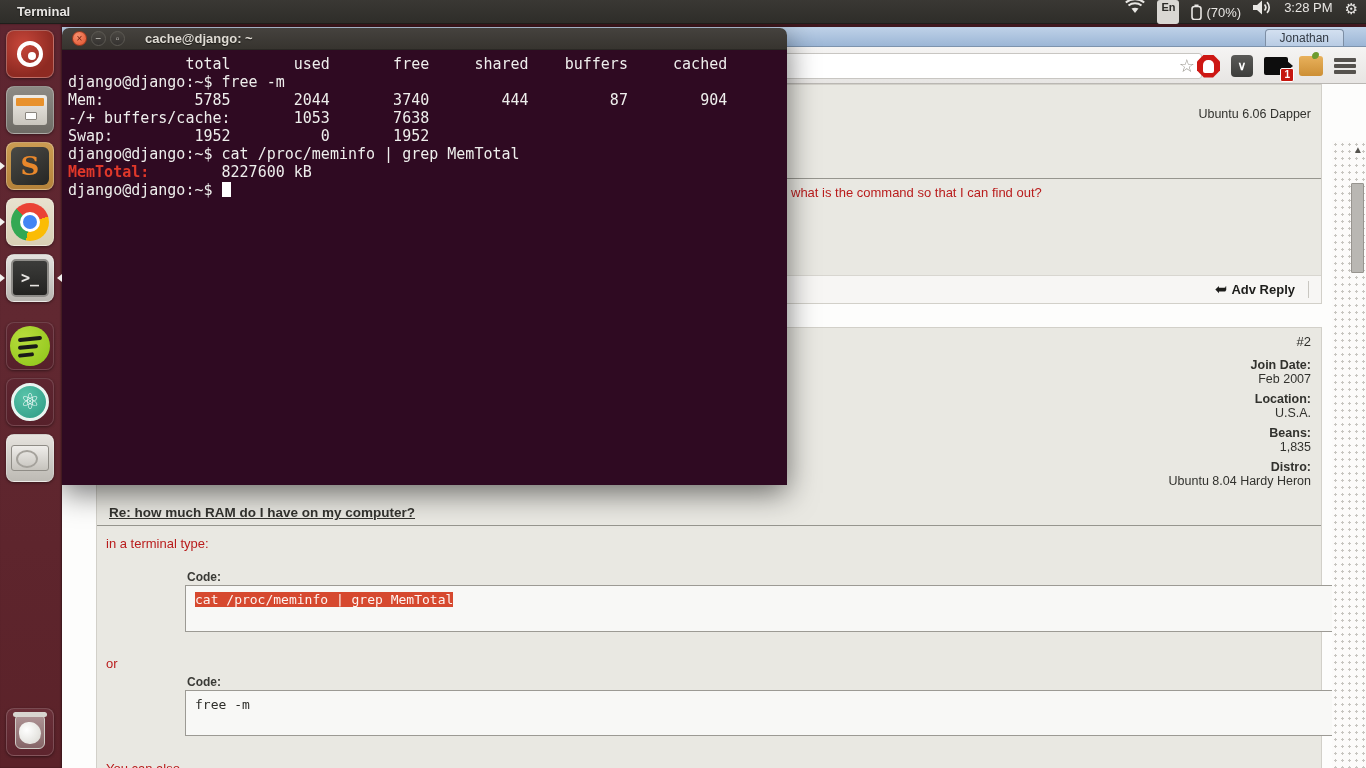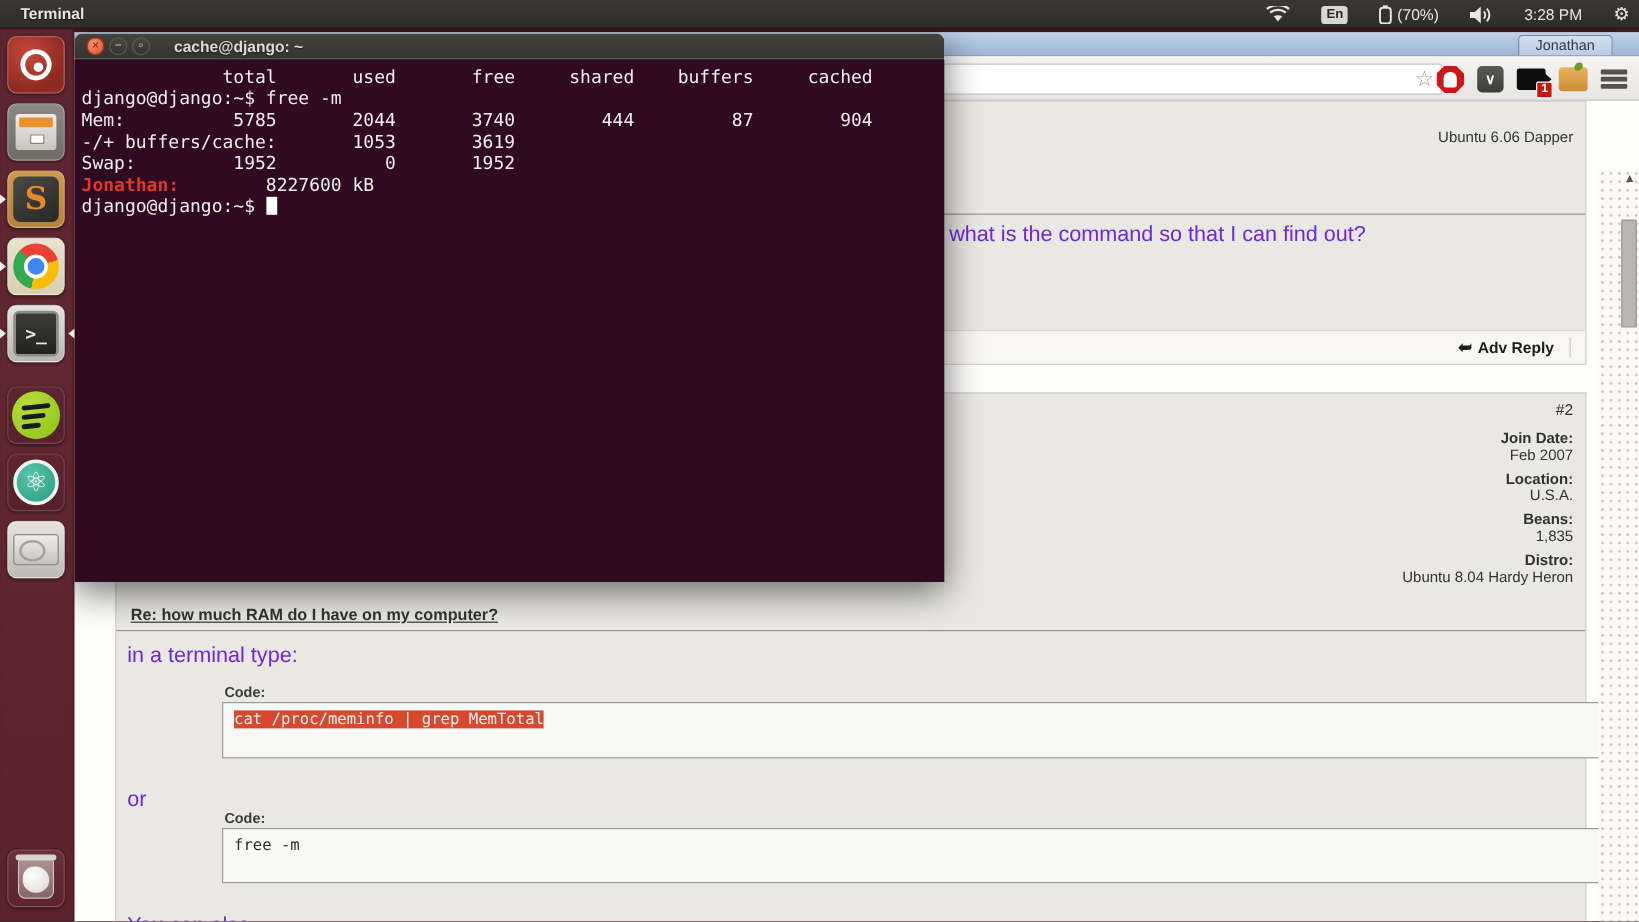--- a/index.html
+++ b/index.html
@@ -10,21 +10,21 @@
     font-family:"Liberation Sans", sans-serif;
   }
   
   #panel {
     position:absolute; left:0; top:0; width:1366px; height:24px;
     background:linear-gradient(#3a3834,#2e2d29); z-index:50;
     display:flex; align-items:center; color:#e8e6e3;
     border-bottom:1px solid #1f1e1b;
   }
   #panel .app-title { font-weight:bold; font-size:13px; margin-left:17px; text-shadow:0 1px 1px #111; }
-  #tray { position:absolute; right:8px; top:0; height:24px; display:flex; align-items:center; gap:26px; }
+  #tray { position:absolute; right:8px; top:0; height:24px; display:flex; gap:12px; }
   #tray svg { display:block; }
   .kbd-box { background:#d9d7d3; color:#2c2b28; font-weight:bold; font-size:11px;
     padding:1px 4px; border-radius:3px; line-height:13px; }
   .tray-text { font-size:13px; color:#e8e6e3; }
   .gear-glyph { font-size:15px; color:#e8e6e3; }
   
   #launcher {
     position:absolute; left:0; top:24px; width:62px; height:744px; z-index:40;
     background:linear-gradient(180deg,#5d2530 0%, #612831 40%, #5b2229 100%);
     box-shadow:inset -1px 0 2px rgba(0,0,0,.4);
@@ -100,21 +100,21 @@
   .honey { width:24px; height:20px; background:linear-gradient(#e8b15c,#cd8f35); border-radius:3px; position:relative; }
   .honey::after { content:""; position:absolute; right:4px; top:-4px; width:7px; height:7px; background:#6d9c2f; border-radius:60% 40% 60% 40%; }
   .hamburger { width:22px; height:18px; display:flex; flex-direction:column; justify-content:space-between; padding:1px 0; }
   .hamburger i { height:4px; background:#55524e; border-radius:1px; }
   
   #b-page { position:absolute; left:0; top:57px; width:100%; height:684px; background:#fdfdfc; overflow:hidden; }
   .post-box { position:absolute; left:34px; width:1226px; background:#e9e8e2; border:1px solid #d2d0c9; }
   .userinfo { position:absolute; right:10px; text-align:right; color:#32322e; font-size:12.5px; line-height:14px; }
   .userinfo b { display:block; margin-top:6px; }
   .post-divider { position:absolute; left:0; width:100%; height:1px; background:#96958e; }
-  .post-body-text { position:absolute; font-size:18px; color:#6d28d9; }
+  .post-body-text { position:absolute; font-size:13px; color:#b91c1c; }
   .reply-strip { position:absolute; left:0; bottom:0; width:100%; height:28px; background:#f7f6f4; border-top:1px solid #d8d6d0; }
   .adv-reply { position:absolute; right:26px; top:5px; font-size:13px; font-weight:bold; color:#1d1d1b; display:flex; gap:5px; align-items:center; }
   .adv-reply .rarrow { font-size:14px; transform:scaleX(-1); display:inline-block; }
   .reply-sep { position:absolute; right:12px; top:5px; width:1px; height:17px; background:#c9c7c1; }
   .post-num { position:absolute; right:10px; top:6px; font-size:13px; color:#2e2e2a; }
   .post2-title { font-weight:bold; font-size:13.5px; color:#33332f; }
   .codeblock { position:absolute; left:88px; width:1172px; background:#f8f8f6; border:1px solid #9c9a94; }
   .codeblock pre { margin:6px 9px; font-family:"DejaVu Sans Mono", monospace; font-size:13px; color:#2e2e2a; white-space:pre; }
   .code-label { position:absolute; left:90px; font-size:12px; color:#3a3a36;font-weight:bold; }
   .sel-red { background:#d6492f; color:#fdf4f1; }
@@ -235,23 +235,24 @@
     <div id="t-titlebar">
       <div class="wbtn wbtn-close">×</div>
       <div class="wbtn wbtn-min">−</div>
       <div class="wbtn wbtn-max">▫</div>
       <div id="t-title">cache@django: ~</div>
     </div>
     <div id="t-body">
       <div class="tline">             total       used       free     shared    buffers     cached</div>
       <div class="tline"><span>django@django:~$ </span><span>free -m</span></div>
       <div class="tline">Mem:          5785       2044       3740        444         87        904</div>
-      <div class="tline">-/+ buffers/cache:       1053       3619</div>
+      <div class="tline">-/+ buffers/cache:       1053       7638</div>
       <div class="tline">Swap:         1952          0       1952</div>
-      <div class="tline"><span class="red">Jonathan:</span><span>        8227600 kB</span></div>
+      <div class="tline"><span>django@django:~$ </span><span>cat /proc/meminfo | grep MemTotal</span></div>
+      <div class="tline"><span class="red">MemTotal:</span><span>        8227600 kB</span></div>
       <div class="tline"><span>django@django:~$ </span><span class="cursor"></span></div>
     </div>
   </div>
 
   <div id="launcher">
     <div class="l-item tile-dash" style="top:6px;">
         <div class="dash-ring"></div>
       </div>
     <div class="l-item tile-files" style="top:62px;">
         <div class="files-drawer"></div>

